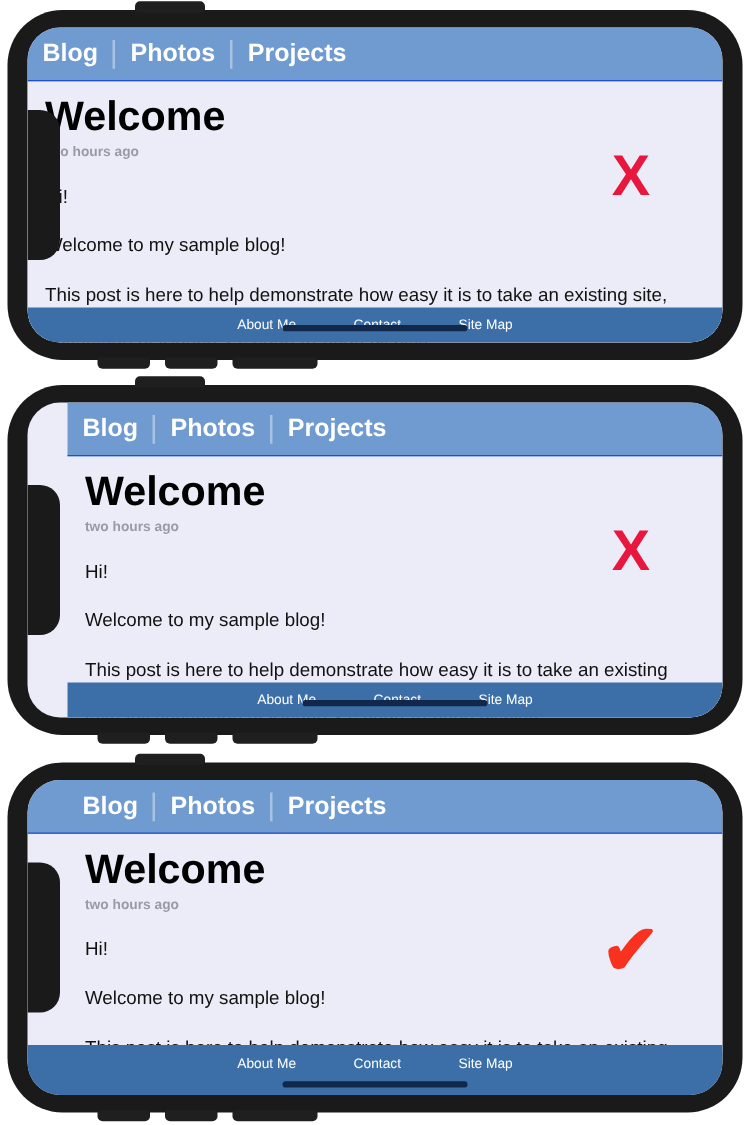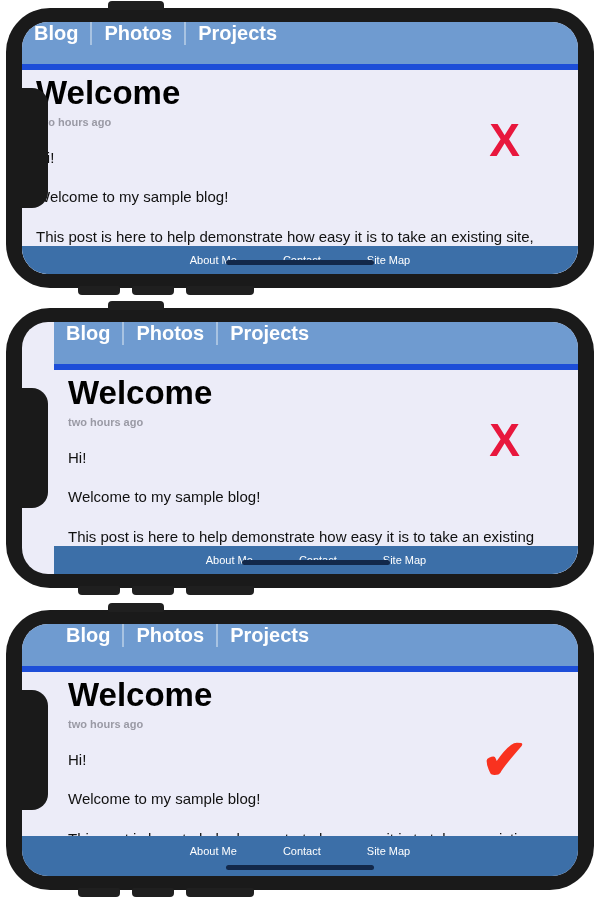--- a/index.html
+++ b/index.html
@@ -63,23 +63,23 @@
     flex-direction: column;
   }
 
   .navbar {
     position: absolute;
     top: 0;
     left: 0;
     right: 0;
     background: #6f9bd0;
     display: flex;
-    align-items: flex-start;
+    align-items: center;
     z-index: 4;
-    border-bottom: 6px solid #1d4ed8;
+    border-bottom: 1px solid #1d4ed8;
   }
   .navbar .navitem {
     color: #ffffff;
     font-weight: bold;
     display: flex;
     align-items: center;
     padding: 0 12px;
     border-right: 2px solid #a8c3e2;
     white-space: nowrap;
   }

